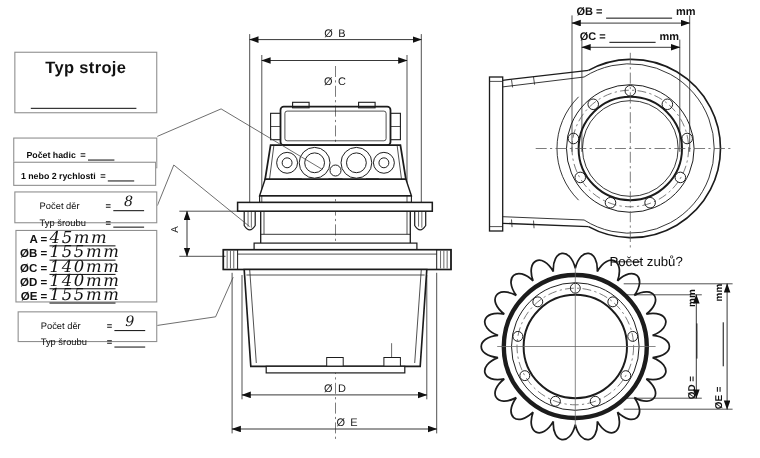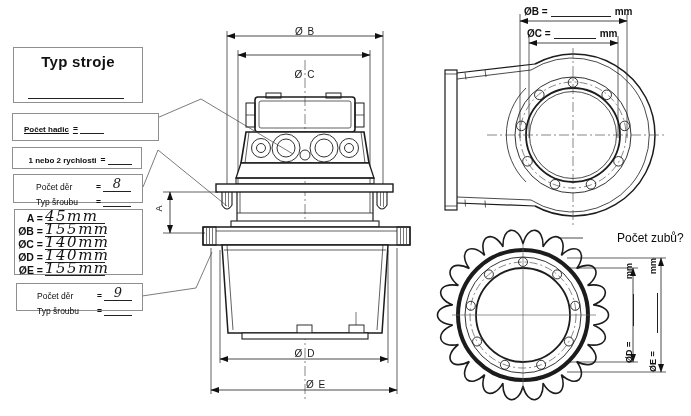--- a/index.html
+++ b/index.html
@@ -209,30 +209,30 @@
       <line x1="567" y1="372" x2="666" y2="372" stroke-width="0.7"></line>
       <line x1="661" y1="258" x2="661" y2="372" stroke-width="0.8" marker-start="url(#arrow)" marker-end="url(#arrow)"></line>
     </g>
   </svg>
 
   <div class="qbox" style="left:13px;top:47px;width:130px;height:56px;">
     <div class="title-big">Typ stroje</div>
     <span class="title-blank"></span>
   </div>
 
-  <div class="qbox" style="left:12px;top:113px;width:147px;height:28px;text-decoration:underline;">
+  <div class="qbox" style="left:12px;top:125px;width:131px;height:28px;">
     <div class="row" style="padding:10px 0 0 11px;">
       <span class="lbl">Počet hadic</span>
       <span class="eq">=</span>
       <span class="blank" style="width:24px;"></span>
     </div>
   </div>
 
   <div class="qbox" style="left:12px;top:147px;width:130px;height:22px;">
-    <div class="row" style="padding:7px 0 0 6px;justify-content:center;">
+    <div class="row" style="padding:7px 0 0 6px;">
       <span class="lbl">1 nebo 2 rychlosti</span>
       <span class="eq">=</span>
       <span class="blank" style="width:24px;"></span>
     </div>
   </div>
 
   <div class="qbox" style="left:13px;top:174px;width:130px;height:29px;">
     <div class="row" style="padding:4px 0 0 22px;">
       <span class="lbl9" style="width:56px;">Počet děr</span>
       <span class="eq">=</span>
@@ -291,21 +291,21 @@
     <span>ØB =</span>
     <span class="blank" style="width:60px;margin-left:3px;"></span>
     <span class="unit">mm</span>
   </div>
   <div class="dimtext-b" style="left:527px;top:28px;">
     <span>ØC =</span>
     <span class="blank" style="width:42px;margin-left:3px;"></span>
     <span class="unit">mm</span>
   </div>
 
-  <div class="teeth-q" style="left:617px;top:231px;">Počet zubů?</div>
+  <div class="teeth-q" style="left:554px;top:231px;">Počet zubů?</div>
 
   <div class="vstrip rot" style="left:577px;top:306px;width:100px;height:14px;">
     <span>ØD =</span>
     <span class="blank" style="width:32px;"></span>
     <span>mm</span>
   </div>
   <div class="vstrip rot" style="left:594px;top:308px;width:114px;height:14px;">
     <span>ØE =</span>
     <span class="blank" style="width:40px;"></span>
     <span>mm</span>

